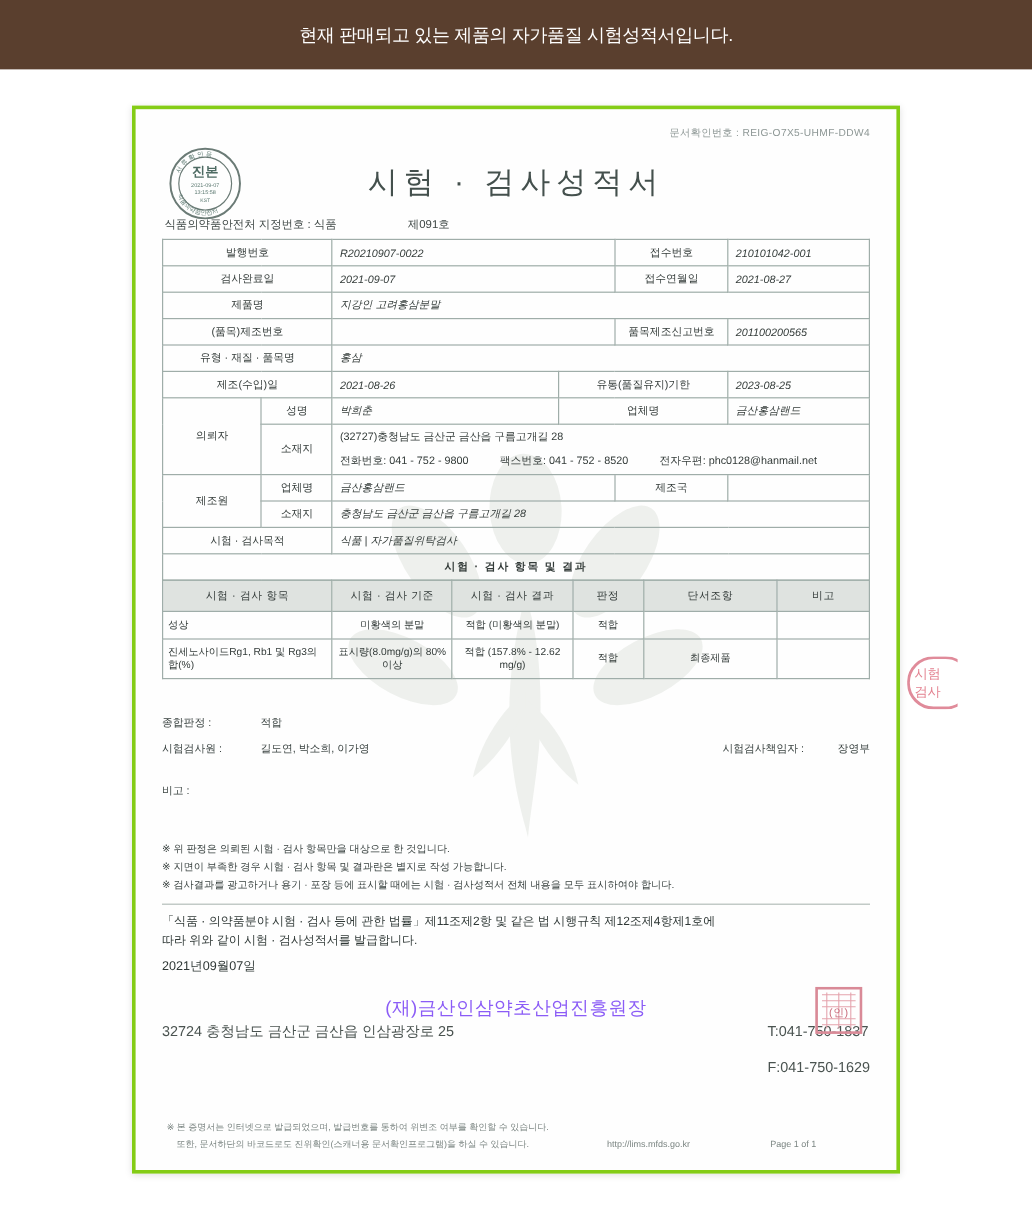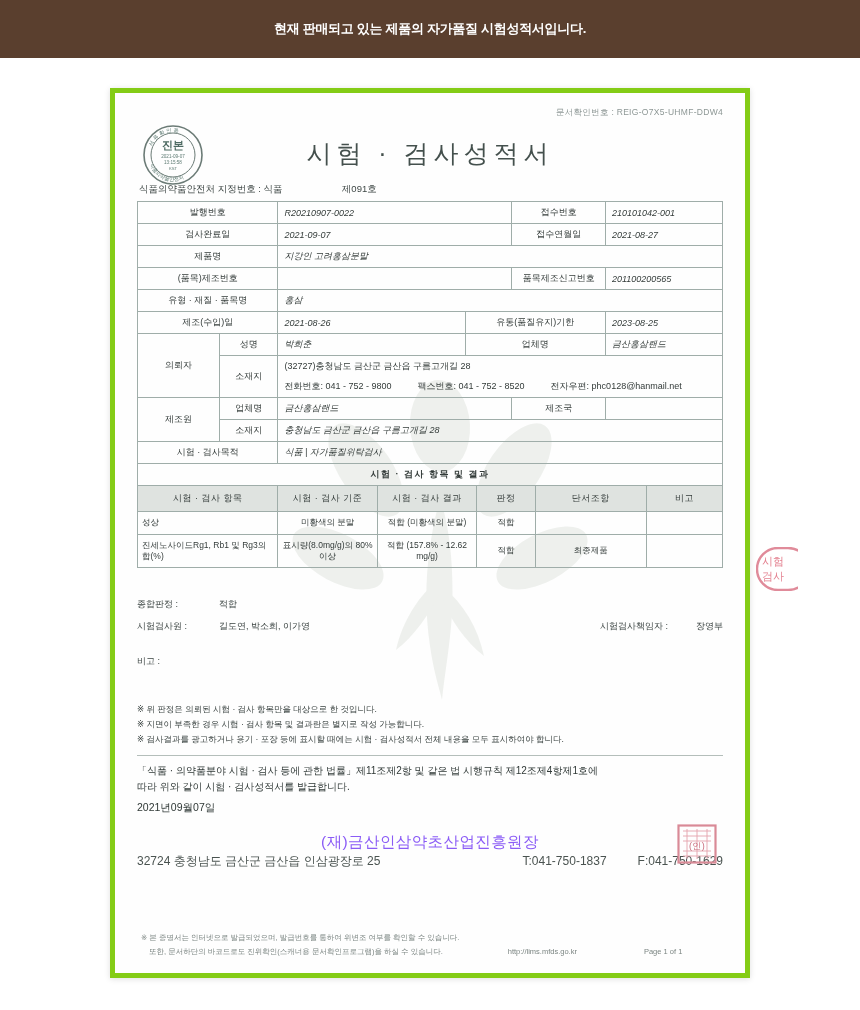--- a/index.html
+++ b/index.html
@@ -13,39 +13,39 @@
   }
 
   
   .banner {
     height: 58px;
     background: #5a3f2e;
     display: flex; align-items: center; justify-content: center;
   }
   .banner-text {
     color: #ffffff;
-    font-size: 13px;
-    font-weight: bold;
+    font-size: 15px;
+    font-weight: normal;
     letter-spacing: -0.3px;
   }
 
   
   .page-area {
     position: relative;
     width: 860px; height: 952px;
     background: #ffffff;
     padding-top: 30px;
   }
   .sheet {
     position: relative;
     width: 640px;
     height: 890px;
     margin: 0 auto;
     background: #fefefe;
-    border: 5px solid #84cc16;
+    border: 3px solid #84cc16;
     box-shadow: 0 1px 6px rgba(0,0,0,0.13);
     overflow: hidden;
   }
   .sheet-inner {
     position: relative;
     padding: 14px 22px 0 22px;
     height: 100%;
     z-index: 2;
   }
 
@@ -174,21 +174,21 @@
   }
   .seal-box {
     position: absolute; right: 6px; top: -8px;
     width: 40px; height: 40px;
   }
   .issuer-addr {
     display: flex; align-items: baseline;
     font-size: 12px; color: #4a5350;
     margin-top: 0;
   }
-  .issuer-addr .tel { margin-left: auto; display:flex; gap: 31px; }
+  .issuer-addr .tel { margin-left: auto; display:flex; gap: 16px; flex-direction: column; }
 
   
   .edge-seal {
     position: absolute;
     left: 756px; top: 489px;
     width: 42px; height: 44px;
     z-index: 5;
   }
 
   

